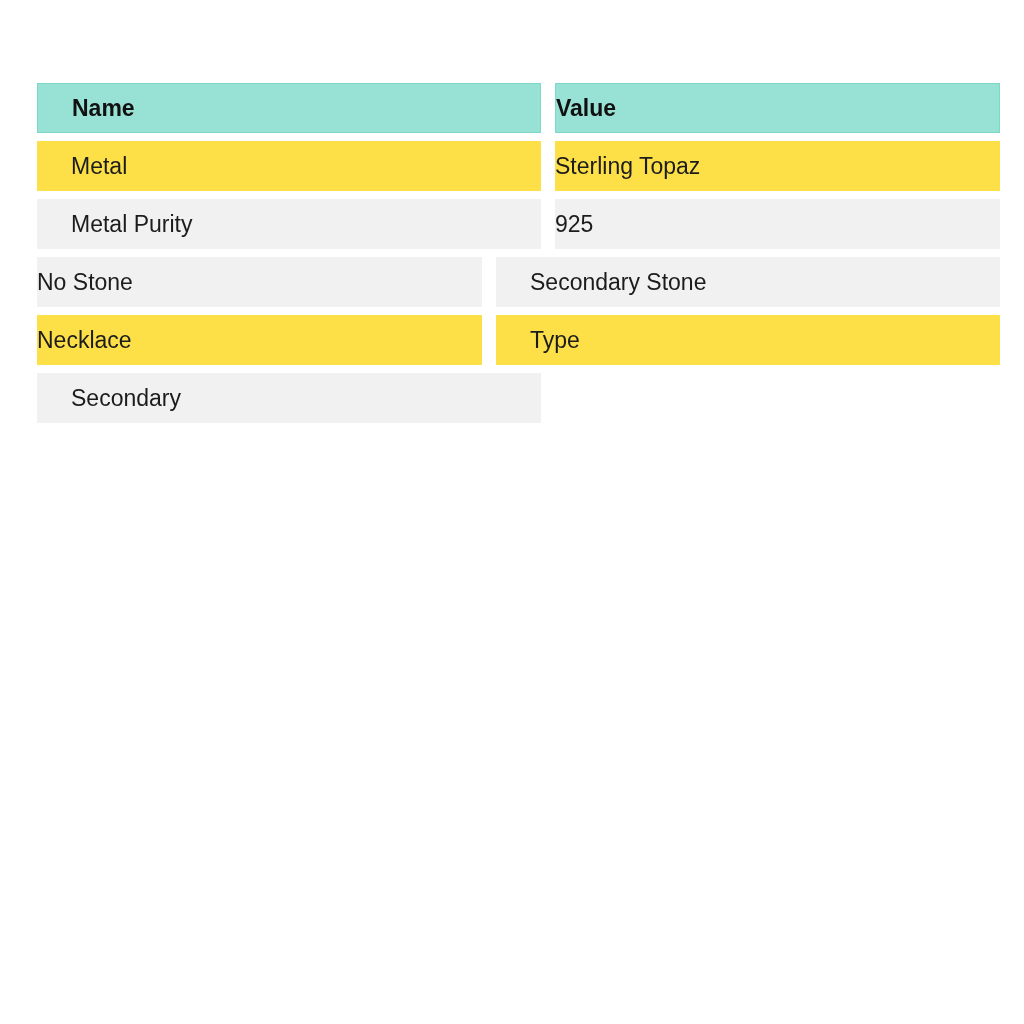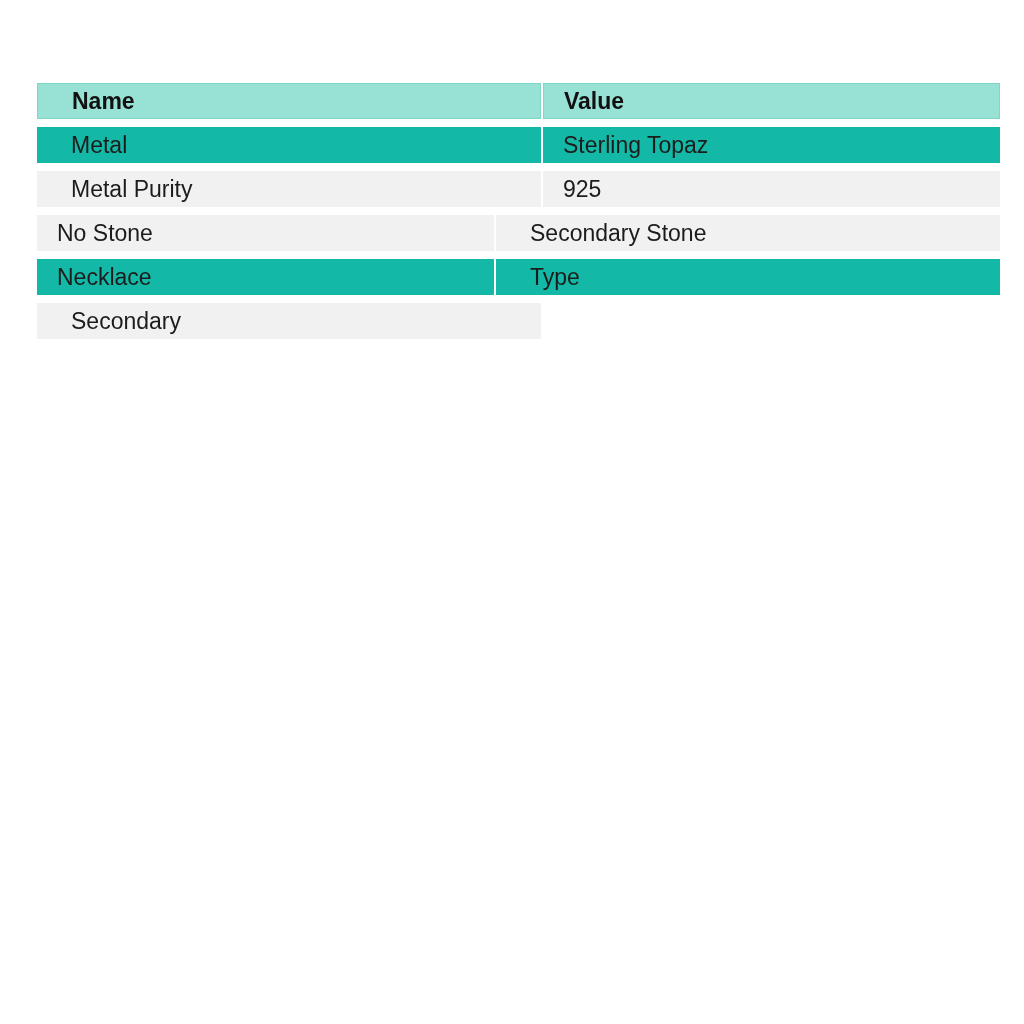--- a/index.html
+++ b/index.html
@@ -11,42 +11,42 @@
     overflow: hidden;
   }
   .attributes-table {
     position: absolute;
     left: 37px;
     top: 83px;
     width: 963px;
   }
   .trow {
     display: flex;
-    gap: 2px;               
-    height: 36px;
+    gap: 14px;               
+    height: 50px;
     margin-bottom: 8px;     
   }
   .cell {
     display: flex;
     align-items: center;
     font-size: 23px;
     color: #1c1c1c;
     overflow: hidden;
     white-space: nowrap;
   }
   .col-name  { flex: 0 0 504px; padding-left: 34px; }
-  .col-value { flex: 1 1 auto;  padding-left: 20px; }
+  .col-value { flex: 1 1 auto;  }
   .header-row .cell {
     background: #98e2d5;
     border: 1px solid #7ed8c6;
     font-weight: bold;
     color: #111111;
   }
   .data-row.striped .cell { background: #f1f1f1; }
-  .data-row.plain  .cell { background: #14b8a6; }
+  .data-row.plain  .cell { background: #fde047; }
 </style>
 </head>
 <body>
 
 <div class="attributes-table">
 
   <div class="trow header-row">
     <div class="cell col-name">Name</div>
     <div class="cell col-value">Value</div>
   </div>

